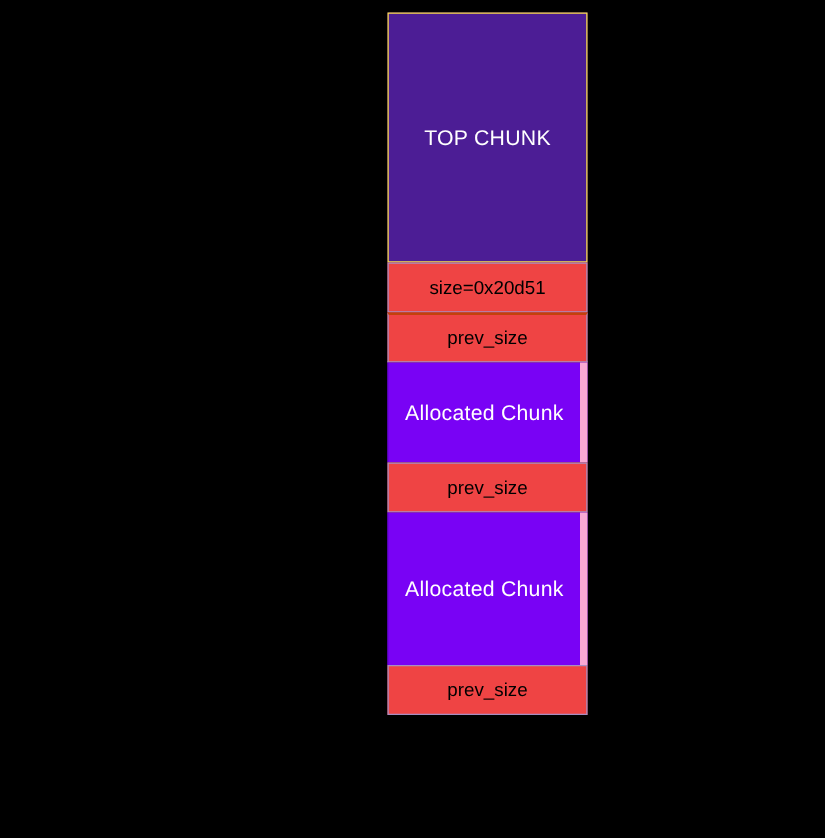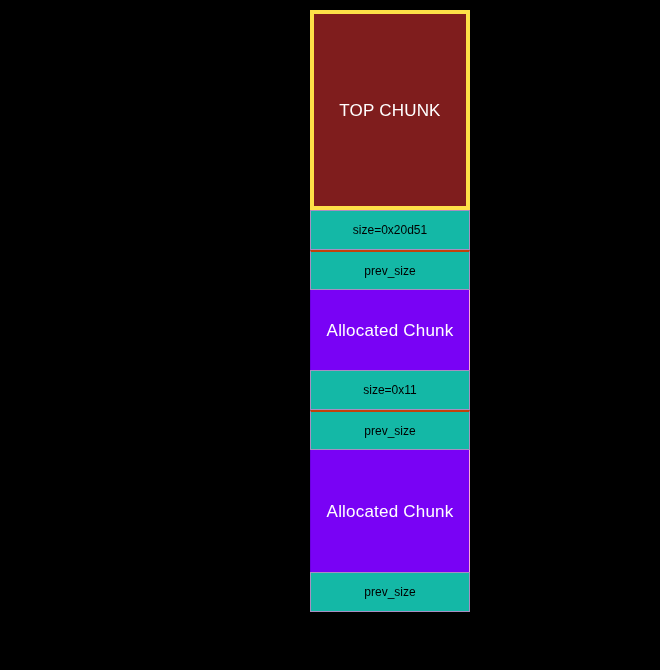--- a/index.html
+++ b/index.html
@@ -37,38 +37,38 @@
     flex: 0 0 auto;
   }
 
   
   .chunk-body {
     font-size: 17px;
     letter-spacing: 0.2px;
     color: #ffffff;
   }
   .chunk-body.top {
-    background: #7f1d1d;
+    background: #4c1d95;
     height: 200px;
-    border: 4px solid #fde047;
+    border: 1px solid #fde047;
   }
   .chunk-body.allocated {
     background: #7902F5;
     border-left: 1px solid #6a02dc;
-    border-right: 1px solid #f9a8d4;
+    border-right: 6px solid #f9a8d4;
   }
   .chunk-body.alloc-a { height: 80px; }
   .chunk-body.alloc-b { height: 122px; }
 
   
   .meta-row {
-    background: #14b8a6;
+    background: #ef4444;
     border: 1px solid #A88EC2;
     height: 40px;
-    font-size: 12px;
+    font-size: 15px;
     color: #000000;
   }
   .meta-row + .meta-row {
     border-top: 2px solid #c2410c;
   }
 
   .row-label {
     display: block;
     line-height: 1;
     pointer-events: none;
@@ -88,23 +88,20 @@
   </div>
 
   <div class="heap-row meta-row">
     <span class="row-label">prev_size</span>
   </div>
 
   <div class="heap-row chunk-body allocated alloc-a">
     <span class="row-label">Allocated Chunk</span>
   </div>
 
-  <div class="heap-row meta-row">
-    <span class="row-label">size=0x11</span>
-  </div>
 
   <div class="heap-row meta-row">
     <span class="row-label">prev_size</span>
   </div>
 
   <div class="heap-row chunk-body allocated alloc-b">
     <span class="row-label">Allocated Chunk</span>
   </div>
 
 

